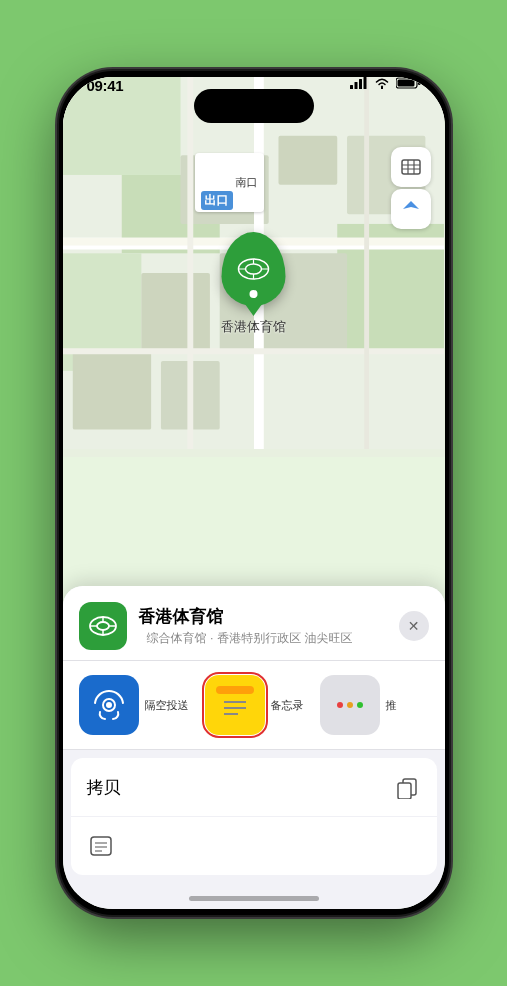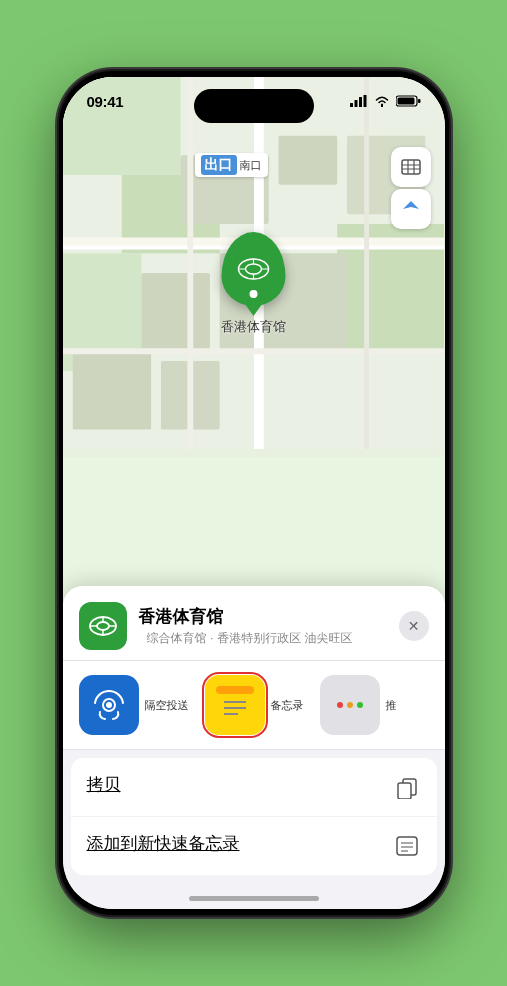--- a/index.html
+++ b/index.html
@@ -44,21 +44,21 @@
       z-index: 100;
     }
     
     .status-bar {
       position: absolute;
       top: 0;
       left: 0;
       right: 0;
       height: 54px;
       display: flex;
-      align-items: center;
+      align-items: flex-start;
       padding: 0 24px 6px;
       justify-content: space-between;
       z-index: 50;
     }
     .status-time {
       font-size: 15px;
       font-weight: 600;
       color: #000;
       letter-spacing: -0.3px;
     }
@@ -165,22 +165,23 @@
       display: flex;
       align-items: center;
       gap: 3px;
       box-shadow: 0 1px 3px rgba(0,0,0,0.2);
     }
     .map-label-blue {
       background: #4a90d9;
       color: white;
       padding: 1px 4px;
       border-radius: 3px;
-      font-size: 14px;
+      font-size: 12px;
       font-weight: bold;
+      margin-top: 36px;
     }
     
     .bottom-sheet {
       position: absolute;
       bottom: 0;
       left: 0;
       right: 0;
       background: #f2f2f7;
       border-radius: 20px 20px 0 0;
       padding-bottom: 34px;
@@ -275,24 +276,24 @@
     .actions-list {
       background: #fff;
       margin-top: 8px;
       border-radius: 12px;
       margin-left: 8px;
       margin-right: 8px;
       overflow: hidden;
     }
     .action-row {
       display: flex;
+      align-items: center;
       justify-content: space-between;
       padding: 15px 16px;
       border-bottom: 1px solid #f0f0f5;
-      text-decoration: underline;
     }
     .action-row:last-child { border-bottom: none; }
     .action-label {
       font-size: 17px;
       color: #000;
     }
     .action-icon {
       width: 28px;
       height: 28px;
       display: flex;
@@ -482,21 +483,20 @@
             <svg width="22" height="24" viewBox="0 0 22 24">
               <rect x="7" y="4" width="13" height="16" rx="2" stroke="#555" stroke-width="1.5" fill="none"></rect>
               <rect x="2" y="8" width="13" height="16" rx="2" stroke="#555" stroke-width="1.5" fill="white"></rect>
             </svg>
           </div>
         </div>
 
 
 
         <div class="action-row">
-          <span class="action-label">添加到新快速备忘录</span>
           <div class="action-icon">
             <svg width="24" height="22" viewBox="0 0 24 22">
               <rect x="2" y="2" width="20" height="18" rx="3" stroke="#555" stroke-width="1.5" fill="none"></rect>
               <line x1="6" y1="8" x2="18" y2="8" stroke="#555" stroke-width="1.2"></line>
               <line x1="6" y1="12" x2="18" y2="12" stroke="#555" stroke-width="1.2"></line>
               <line x1="6" y1="16" x2="13" y2="16" stroke="#555" stroke-width="1.2"></line>
             </svg>
           </div>
         </div>
 

